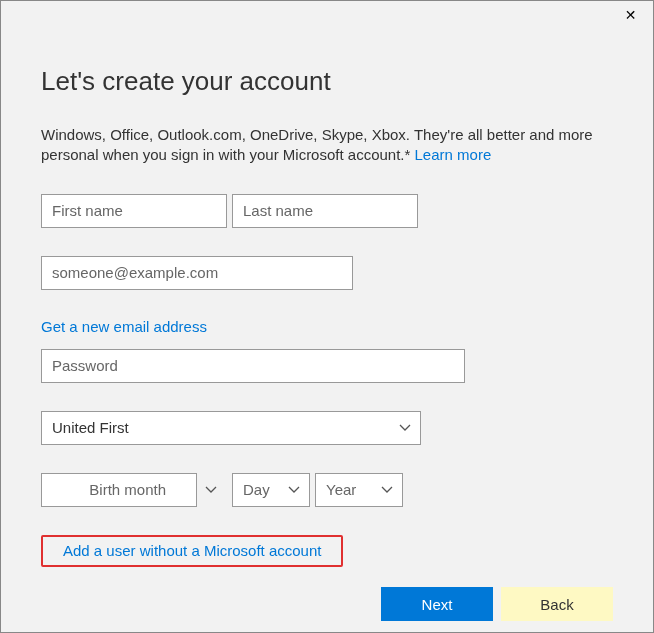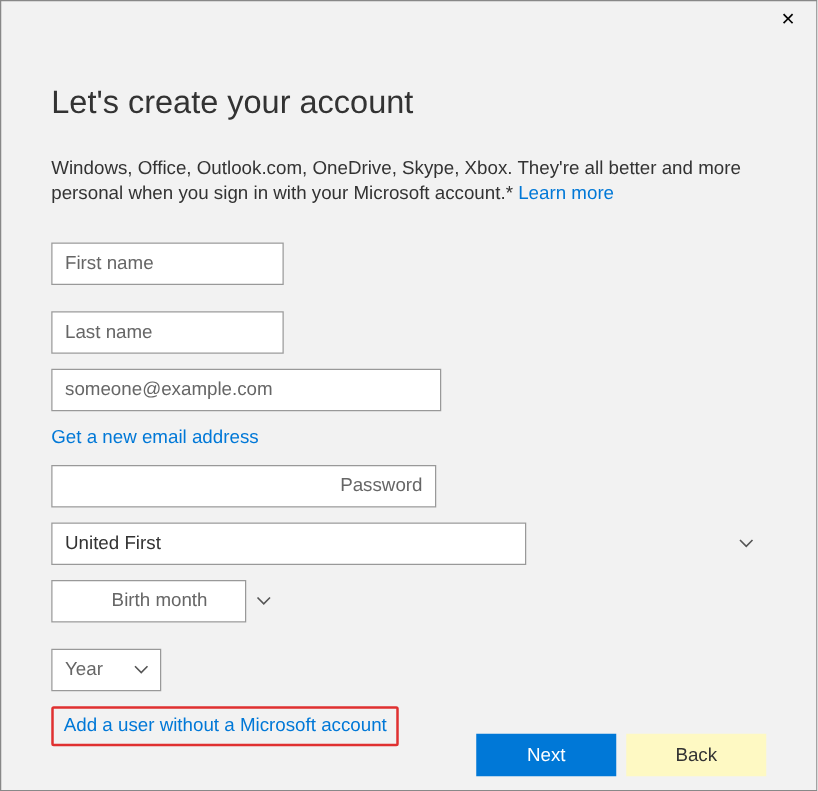--- a/index.html
+++ b/index.html
@@ -52,23 +52,22 @@
       line-height: 1.35;
       margin-bottom: 28px;
     }
     .link {
       color: #0078d7;
       cursor: pointer;
       text-decoration: none;
     }
     .form-row {
       display: flex;
-      gap: 21px;
-      margin-bottom: 12px;
-      flex-direction: column;
+      gap: 5px;
+      margin-bottom: 28px;
     }
     .input {
       height: 34px;
       border: 1px solid #999;
       background: #fff;
       padding: 0 10px;
       font-size: 15px;
       color: #666;
       font-family: inherit;
       outline: none;
@@ -83,22 +82,21 @@
       width: 312px;
     }
     .new-email-link {
       font-size: 15px;
       color: #0078d7;
       cursor: pointer;
       margin-bottom: 14px;
       margin-top: 4px;
     }
     .password {
-      width: 308px;
-      text-align: right;
+      width: 424px;
     }
     .select-wrap {
       position: relative;
       display: inline-block;
     }
     .select {
       height: 34px;
       border: 1px solid #999;
       background: #fff;
       padding: 0 30px 0 10px;
@@ -132,21 +130,21 @@
     .year-wrap { width: 88px; }
     .year { width: 88px; }
     .note {
       font-size: 15px;
       color: #333;
       margin-top: 42px;
       margin-bottom: 14px;
     }
     .add-user-box {
       border: 2.5px solid #e03030;
-      padding: 5px 8px;
+      padding: 5px 20px;
       display: inline-block;
       border-radius: 2px;
     }
     .add-user-link {
       font-size: 15px;
       color: #0078d7;
       cursor: pointer;
     }
     .footer {
       position: absolute;
@@ -214,20 +212,30 @@
               <path d="M1 1 L6 6 L11 1" stroke="#555" stroke-width="1.3" fill="none"></path>
             </svg>
         </span>
       </div>
     </div>
 
     <div class="form-row">
       <div class="select-wrap month-wrap">
         <div class="select month placeholder">
           <span>Birth month</span>
+        </div>
+        <span class="chevron">
+          <svg width="12" height="8" viewBox="0 0 12 8">
+              <path d="M1 1 L6 6 L11 1" stroke="#555" stroke-width="1.3" fill="none"></path>
+            </svg>
+        </span>
+      </div>
+      <div class="select-wrap day-wrap">
+        <div class="select day placeholder">
+          <span>Day</span>
         </div>
         <span class="chevron">
           <svg width="12" height="8" viewBox="0 0 12 8">
               <path d="M1 1 L6 6 L11 1" stroke="#555" stroke-width="1.3" fill="none"></path>
             </svg>
         </span>
       </div>
       <div class="select-wrap year-wrap">
         <div class="select year placeholder">
           <span>Year</span>

